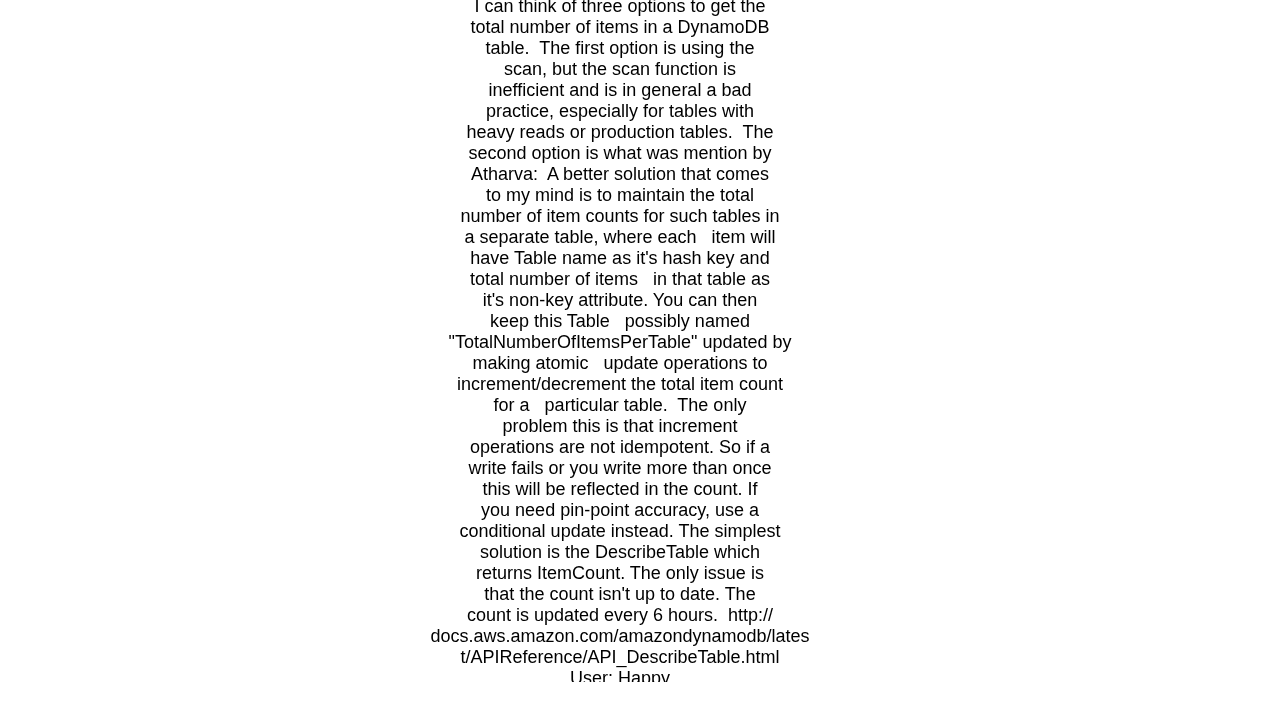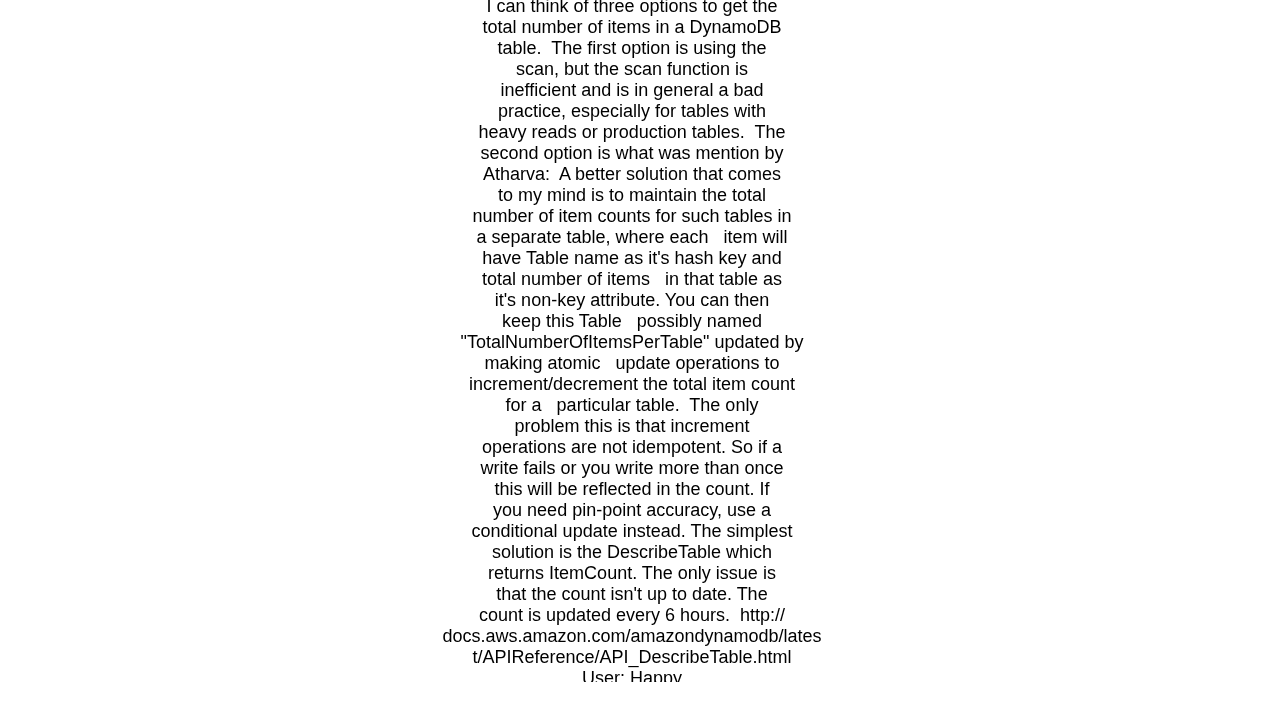--- a/index.html
+++ b/index.html
@@ -11,21 +11,21 @@
     height: 720px;
     background: #ffffff;
     overflow: hidden;
     position: relative;
     font-family: "Liberation Sans", sans-serif;
   }
   
   .clip-region {
     position: absolute;
     top: 0;
-    left: 12px;
+    left: 0;
     width: 1260px;
     height: 682px;
     overflow: hidden;
   }
   .answer-text {
     position: absolute;
     top: -4px;
     left: 620px;
     transform: translateX(-50%);
     color: #000000;

